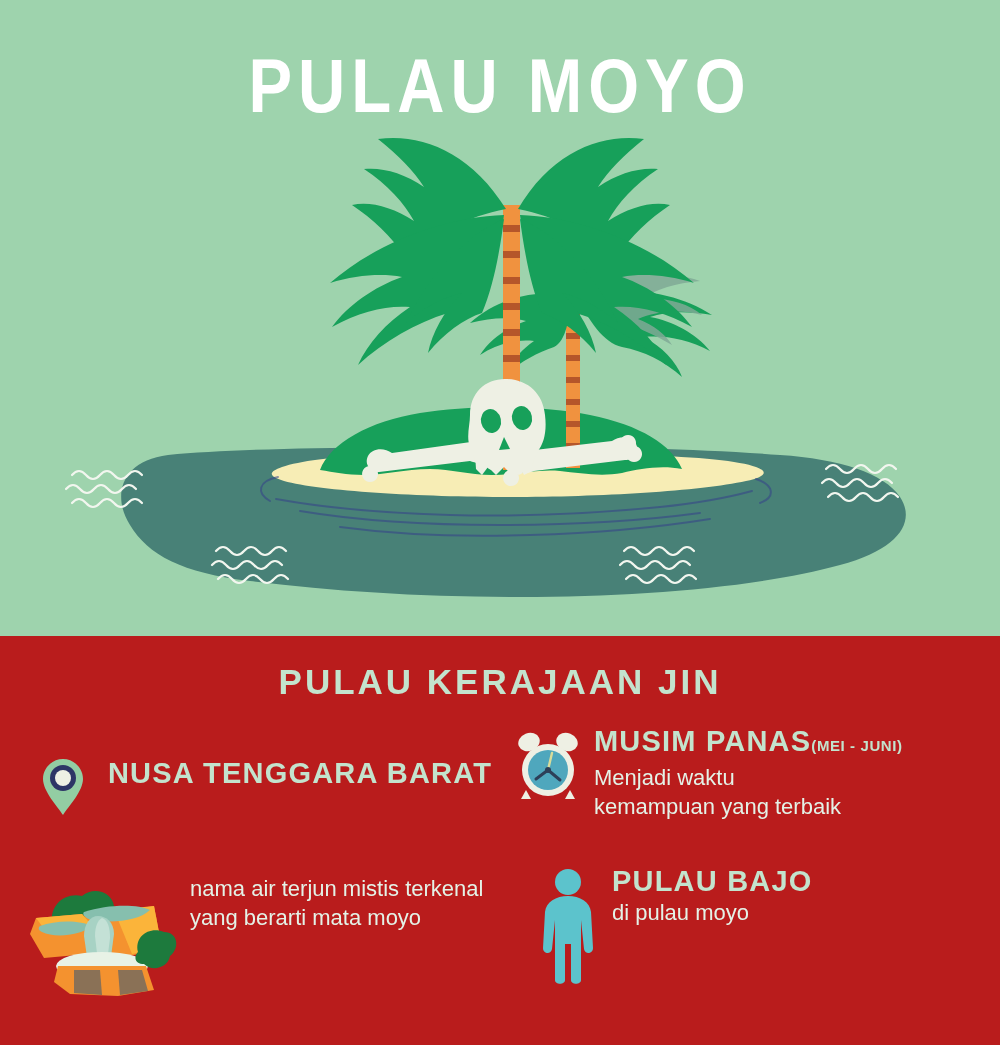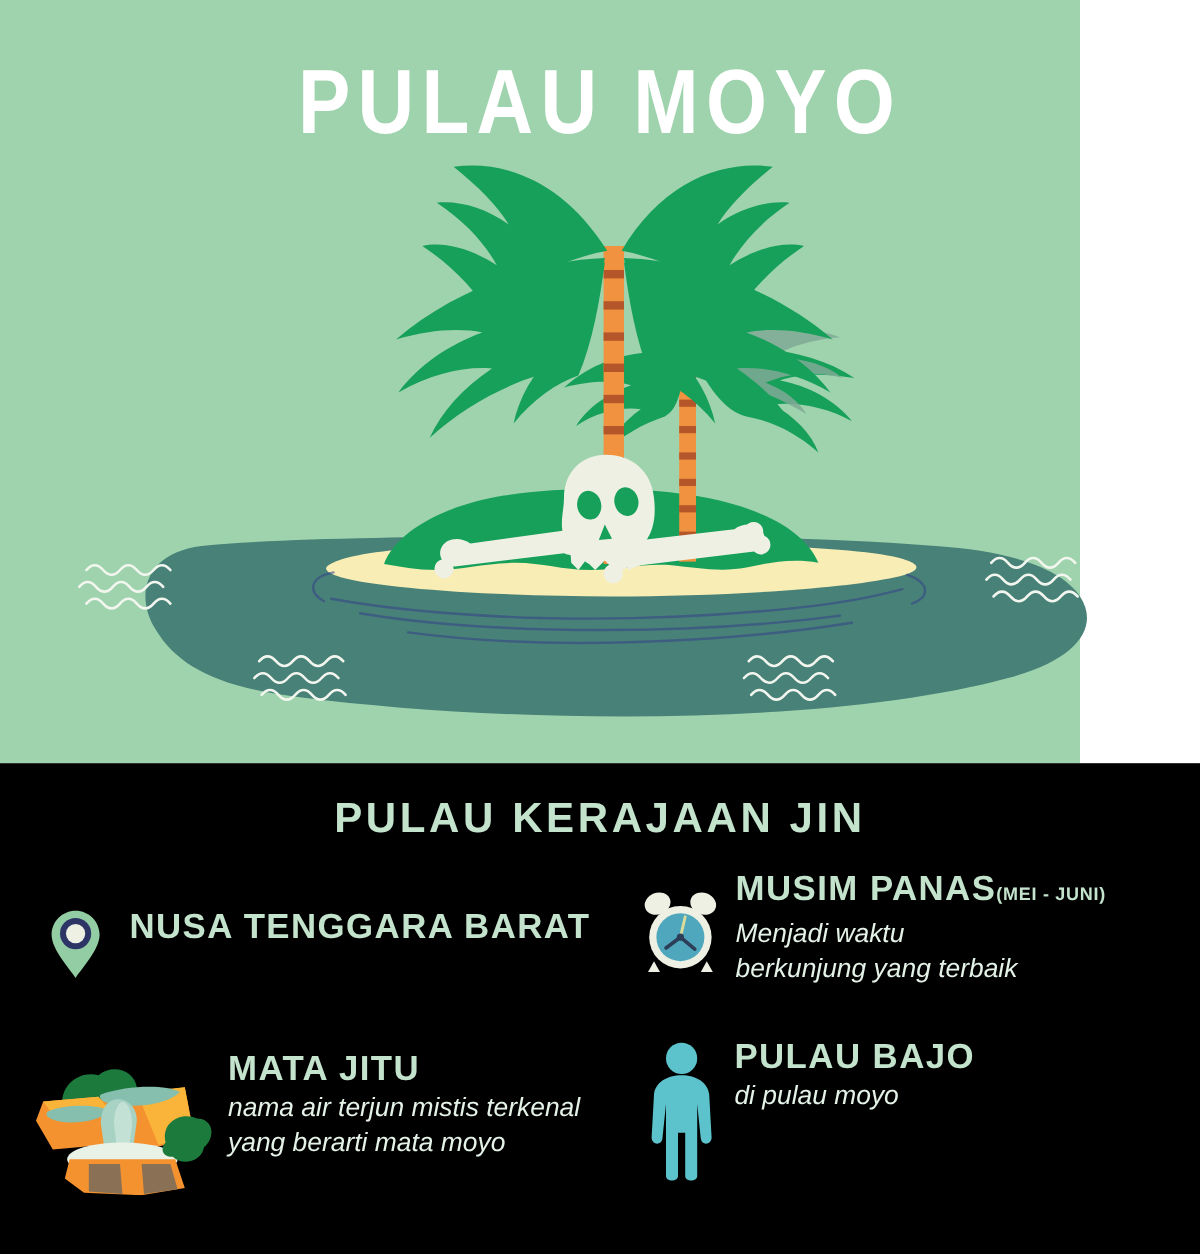--- a/index.html
+++ b/index.html
@@ -12,21 +12,21 @@
   #poster {
     position:relative;
     width:1000px;
     height:1045px;
     overflow:hidden;
   }
   
   .hero {
     position:absolute;
     left:0; top:0;
-    width:900px; height:636px;
+    width:1000px; height:636px;
     background:#9ed3ad;
   }
   .title {
     position:absolute;
     left:0; top:44px;
     width:1000px;
     text-align:center;
     color:#ffffff;
     font-size:76px;
     line-height:84px;
@@ -39,21 +39,21 @@
   .hero-art {
     position:absolute;
     left:0; top:125px;
     width:1000px; height:500px;
   }
   
   .info {
     position:absolute;
     left:0; top:636px;
     width:1000px; height:409px;
-    background:#000000;
+    background:#b91c1c;
   }
   .subtitle {
     position:absolute;
     left:0; top:25px;
     width:1000px;
     text-align:center;
     color:#c3e3cd;
     font-size:35px;
     line-height:42px;
     font-weight:bold;
@@ -91,25 +91,24 @@
     letter-spacing:1.2px;
     white-space:nowrap;
     text-align:center;
   }
   .f-body {
     color:#e4f2e7;
     font-size:22px;
     line-height:29px;
     font-weight:normal;
     white-space:nowrap;
-    font-style:italic;
   }
   
   #fact-sumbawa { left:42px;  top:120px; width:460px; }
-  #fact-musim   { left:535px; top:88px;  width:440px;align-items:center; }
+  #fact-musim   { left:516px; top:88px;  width:440px; }
   #fact-mata    { left:22px;  top:238px; width:500px; }
   #fact-suku    { left:540px; top:228px; width:450px; }
 
   #fact-sumbawa .ic { margin-right:14px; margin-top:2px; }
   #fact-musim   .ic { margin-right:14px; margin-top:6px; }
   #fact-mata    .ic { margin-right:10px; margin-top:4px; }
   #fact-suku    .ic { margin-right:16px; margin-top:4px; }
 </style>
 </head>
 <body>
@@ -326,21 +325,21 @@
         <line x1="32" y1="40" x2="36" y2="23" stroke="#d9dc9a" stroke-width="2.4" stroke-linecap="round"></line>
         <line x1="32" y1="40" x2="20" y2="49" stroke="#2d3f58" stroke-width="3" stroke-linecap="round"></line>
         <line x1="32" y1="40" x2="44" y2="50" stroke="#2d3f58" stroke-width="3" stroke-linecap="round"></line>
         <circle cx="32" cy="40" r="3" fill="#2d3f58"></circle>
       </svg>
       <div class="txt">
         <div class="f-head">
           <span>MUSIM PANAS</span><span class="sub">(MEI - JUNI)</span>
         </div>
         <div class="f-body">Menjadi waktu</div>
-        <div class="f-body">berkunjung yang terbaik</div>
+        <div class="f-body">kemampuan yang terbaik</div>
       </div>
     </div>
 
     <div class="fact" id="fact-mata">
       <svg class="ic" width="158" height="118" viewBox="0 0 158 118">
 
         <path d="M30 44 C 28 26 44 14 60 18 C 72 8 90 14 92 28 C 102 34 100 50 86 52 L 40 54 C 28 54 28 48 30 44 Z" fill="#1d7a3d"></path>
 
         <path d="M52 40 L 132 28 L 140 70 L 108 78 L 60 72 Z" fill="#f4922f"></path>
         <path d="M92 32 L 132 28 L 140 70 L 110 76 Z" fill="#fbb43a"></path>
@@ -356,21 +355,20 @@
 
         <ellipse cx="80" cy="88" rx="46" ry="14" fill="#e8f2e6"></ellipse>
 
         <path d="M36 88 L 124 88 L 132 112 L 96 118 L 48 116 L 32 104 Z" fill="#f4922f"></path>
         <path d="M52 92 L 78 92 L 80 117 L 52 115 Z" fill="#8a7156"></path>
         <path d="M96 92 L 120 92 L 126 113 L 98 117 Z" fill="#8a7156"></path>
 
         <path d="M116 74 C 112 58 128 48 142 54 C 156 54 158 70 148 78 C 146 90 130 94 122 86 C 112 86 112 78 116 74 Z" fill="#1d7a3d"></path>
       </svg>
       <div class="txt">
-        <div class="f-head">MATA JITU</div>
         <div class="f-body">nama air terjun mistis terkenal</div>
         <div class="f-body">yang berarti mata moyo</div>
       </div>
     </div>
 
     <div class="fact" id="fact-suku">
       <svg class="ic" width="56" height="118" viewBox="0 0 56 118">
         <ellipse cx="28" cy="14" rx="13" ry="13" fill="#5cc3cc"></ellipse>
         <path d="M28 28 C 16 28 6 34 5 44 L 3 80 C 3 86 11 87 12 81 L 15 52
                  L 15 112 C 15 117 25 117 25 112 L 25 76 L 31 76 L 31 112

